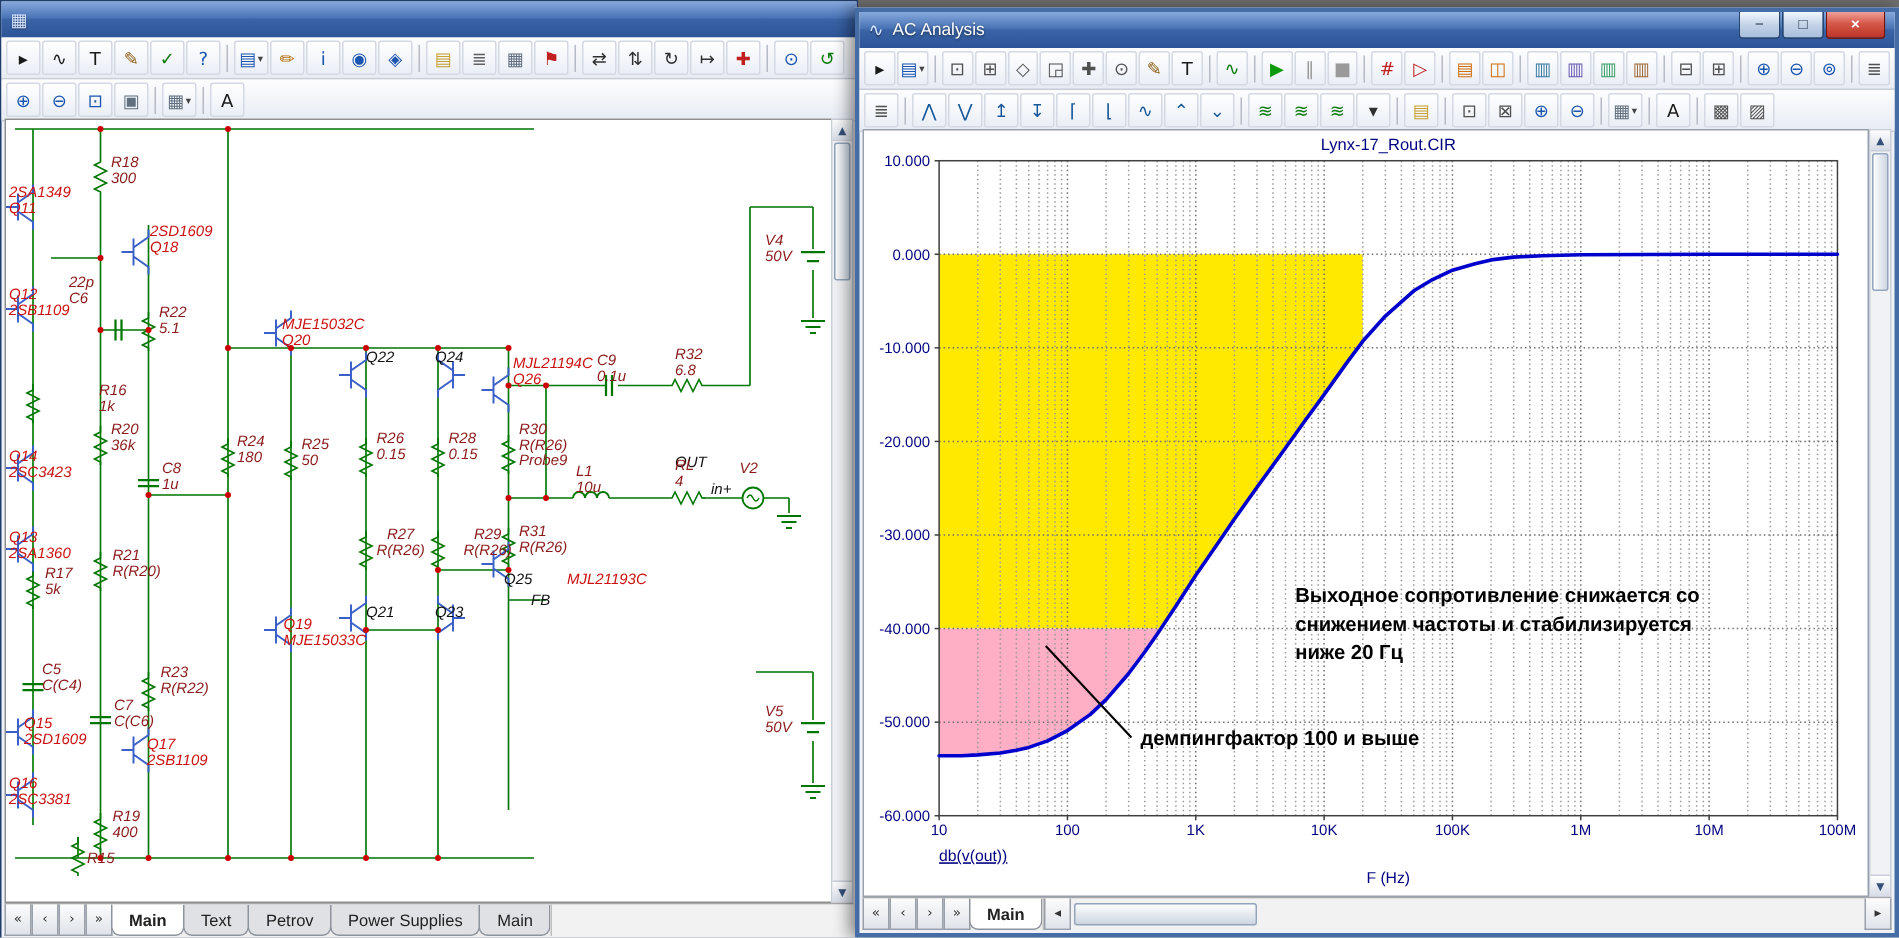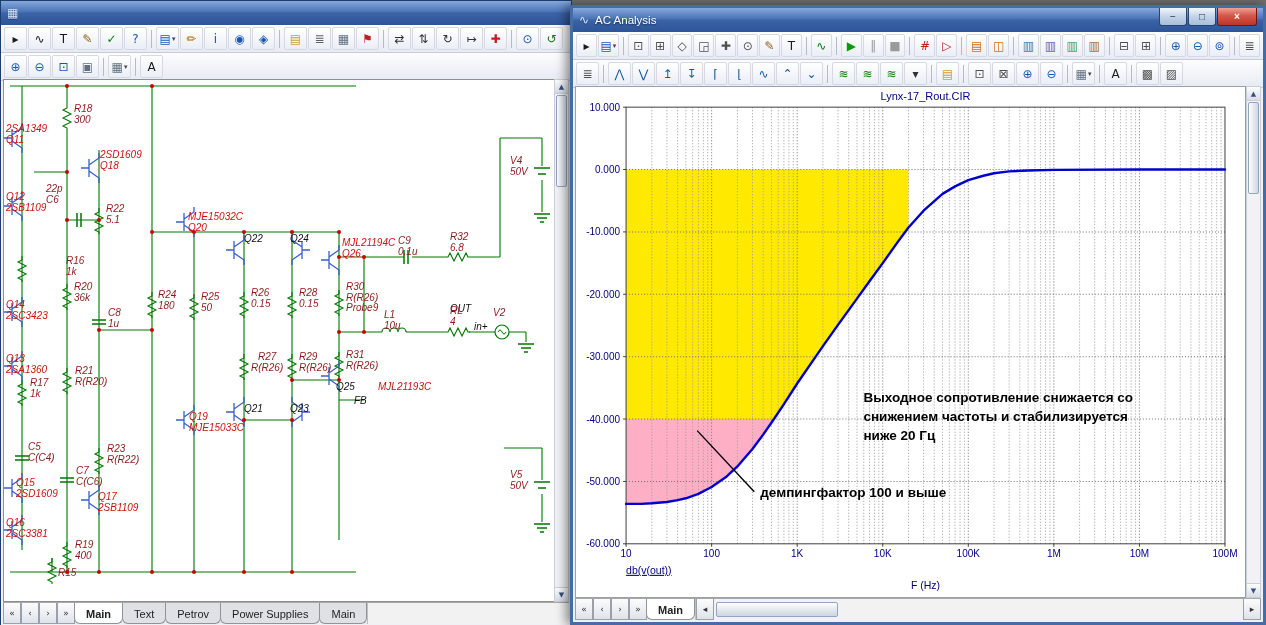--- a/index.html
+++ b/index.html
@@ -319,24 +319,24 @@
         <div class="slabel sl-k" style="left: 410px; top: 224px; margin-left: 36px;">OUT</div>
         <div class="slabel sl-m" style="left: 446px; top: 226px;">RL
 4</div>
         <div class="slabel sl-k" style="left: 470px; top: 242px;">in+</div>
         <div class="slabel sl-m" style="left: 489px; top: 228px;">V2</div>
         <div class="slabel sl-r" style="left: 2px; top: 274px;">Q13
 2SA1360</div>
         <div class="slabel sl-m" style="left: 71px; top: 286px;">R21
 R(R20)</div>
         <div class="slabel sl-m" style="left: 26px; top: 298px;">R17
-1k</div>
+5k</div>
         <div class="slabel sl-m" style="left: 247px; top: 272px; text-align: center;">R27
 R(R26)</div>
-        <div class="slabel sl-m" style="left: 295px; top: 272px;">R29
+        <div class="slabel sl-m" style="left: 305px; top: 272px; text-align: center;">R29
 R(R26)</div>
         <div class="slabel sl-m" style="left: 342px; top: 270px;">R31
 R(R26)</div>
         <div class="slabel sl-k" style="left: 332px; top: 302px;">Q25</div>
         <div class="slabel sl-r" style="left: 374px; top: 302px;">MJL21193C</div>
         <div class="slabel sl-k" style="left: 350px; top: 316px;">FB</div>
         <div class="slabel sl-r" style="left: 185px; top: 332px;">Q19
 MJE15033C</div>
         <div class="slabel sl-k" style="left: 240px; top: 324px;">Q21</div>
         <div class="slabel sl-k" style="left: 286px; top: 324px;">Q23</div>

